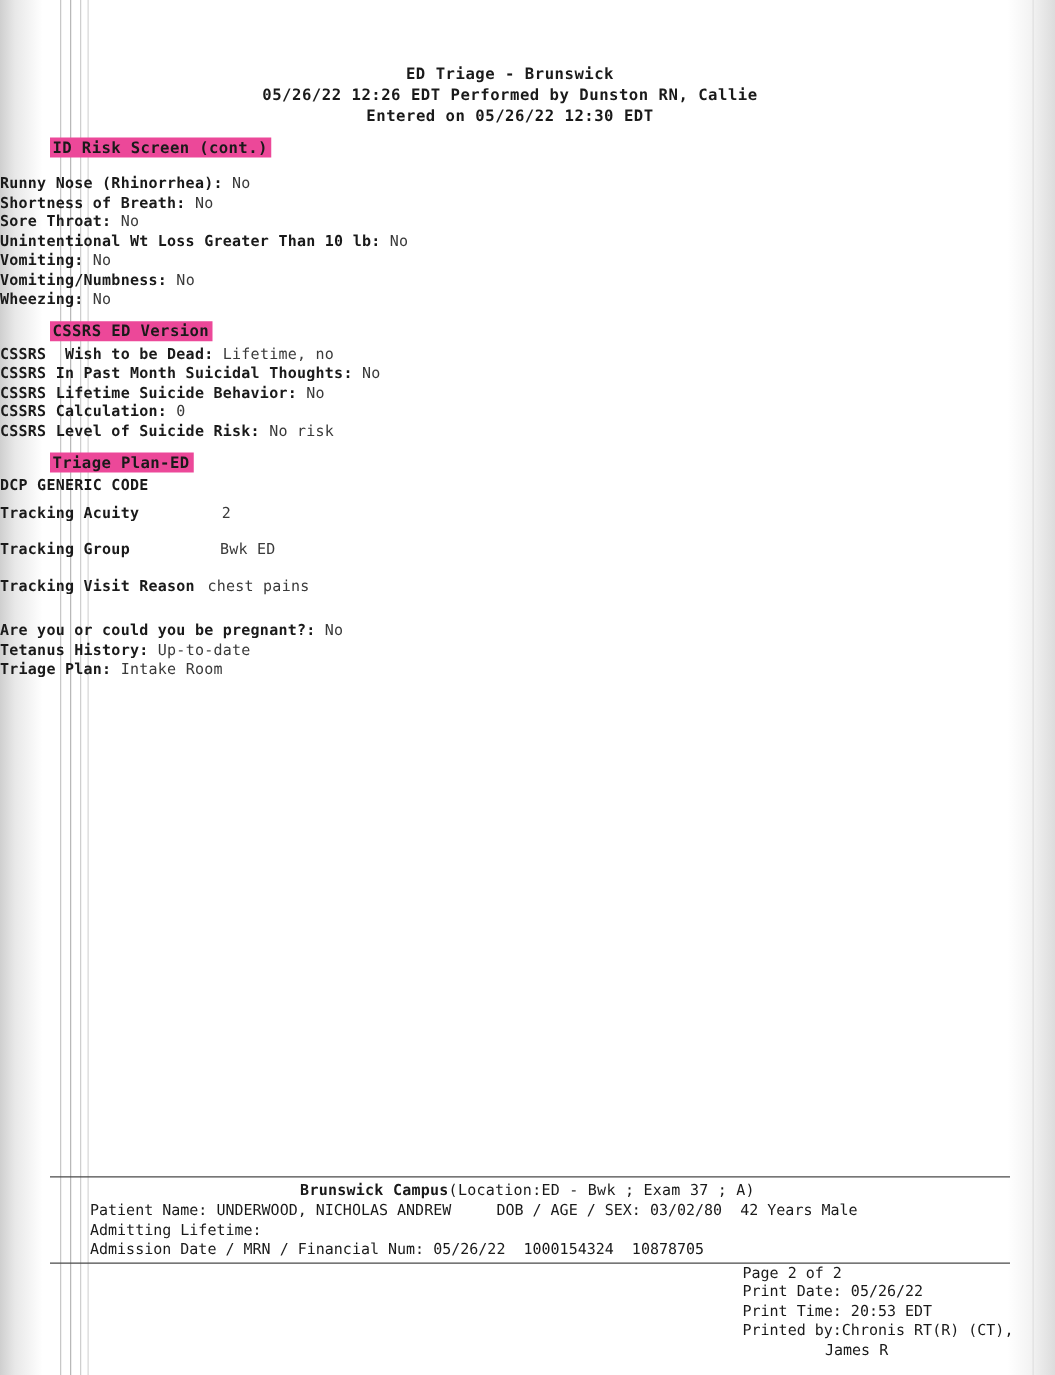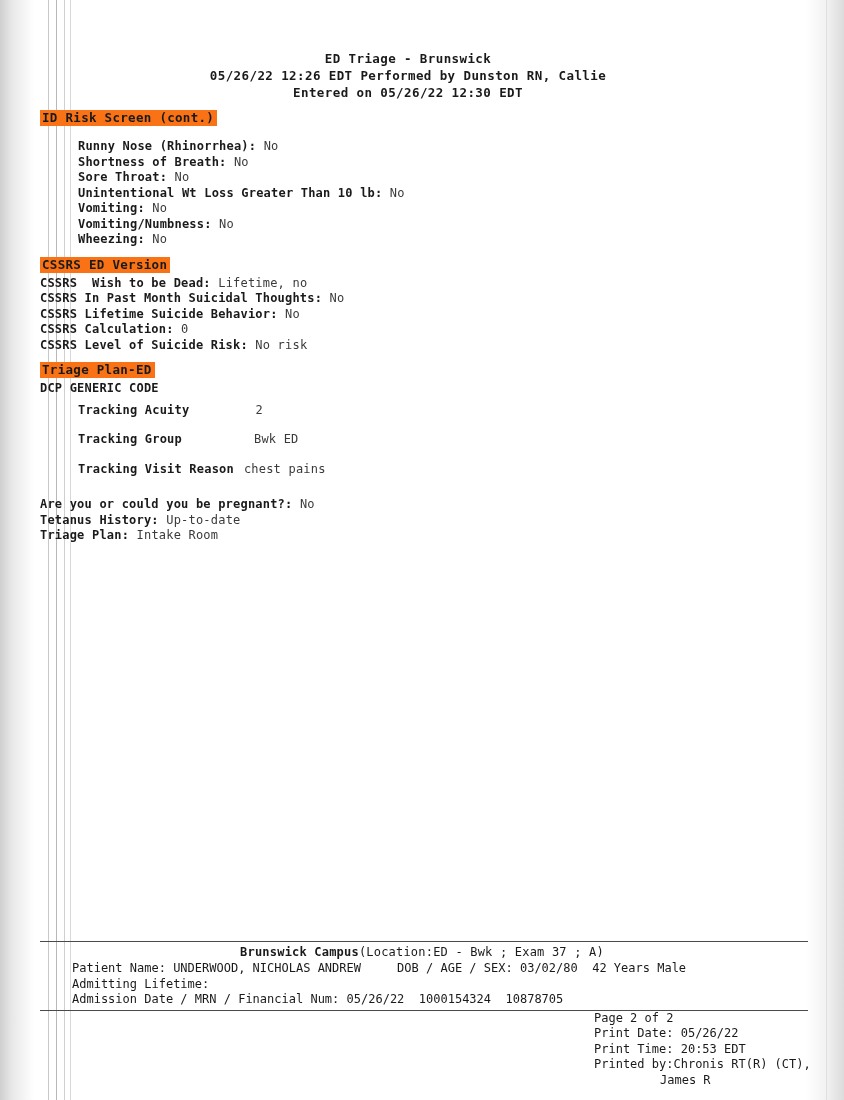--- a/index.html
+++ b/index.html
@@ -54,37 +54,37 @@
   }
   .title-line1 { font-weight: bold; }
   .title-line2 { font-weight: bold; }
   .title-line3 { font-weight: bold; }
 
   .section-head {
     display: inline-block;
     font-weight: bold;
     font-size: 12.5px;
     letter-spacing: 0.3px;
-    background: #f97316;
+    background: #ec4899;
     padding: 0 3px 1px 2px;
   }
   .section-head-row {
     margin-left: 40px;
     margin-top: 6px;
     margin-bottom: 3px;
   }
 
   .field-row {
     font-size: 12px;
     line-height: 15.5px;
     letter-spacing: 0.2px;
     white-space: pre;
   }
-  .indent-1 { margin-left: 40px; }
-  .indent-2 { margin-left: 78px; }
+  .indent-1 { }
+  .indent-2 { }
 
   .lbl { font-weight: bold; }
   .val { font-weight: normal; color: #3a3a3a; }
 
   .spacer-6 { height: 6px; }
   .spacer-10 { height: 10px; }
   .spacer-14 { height: 14px; }
 
   
   .footer {

